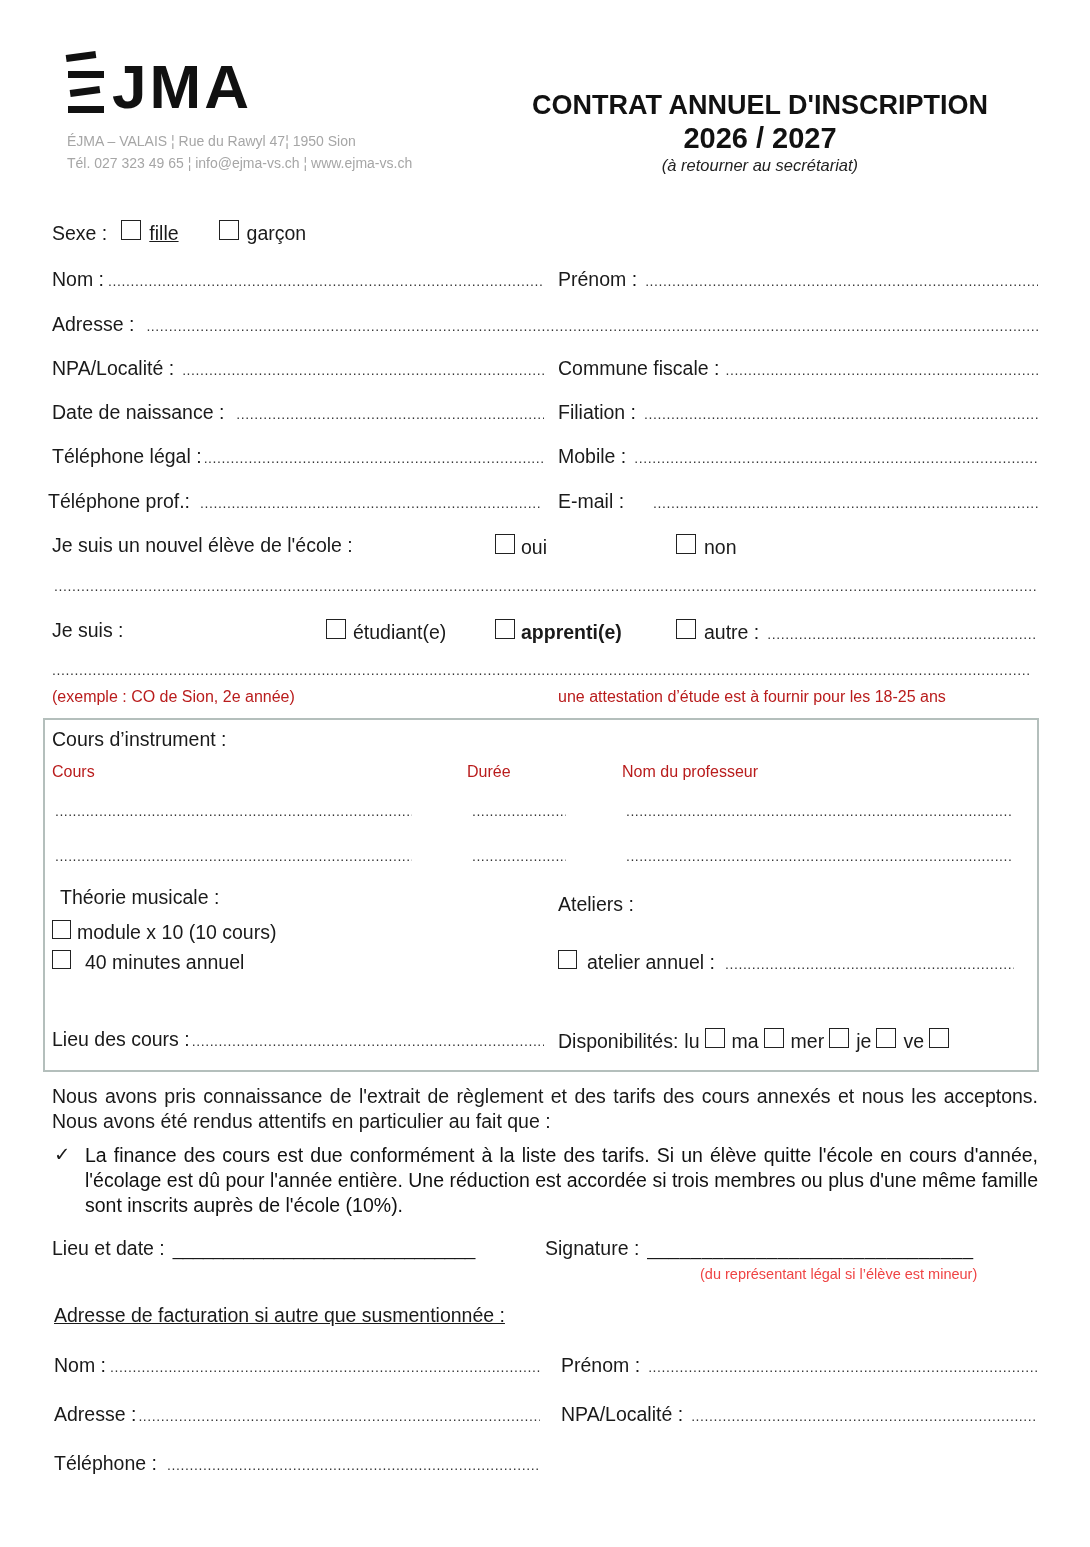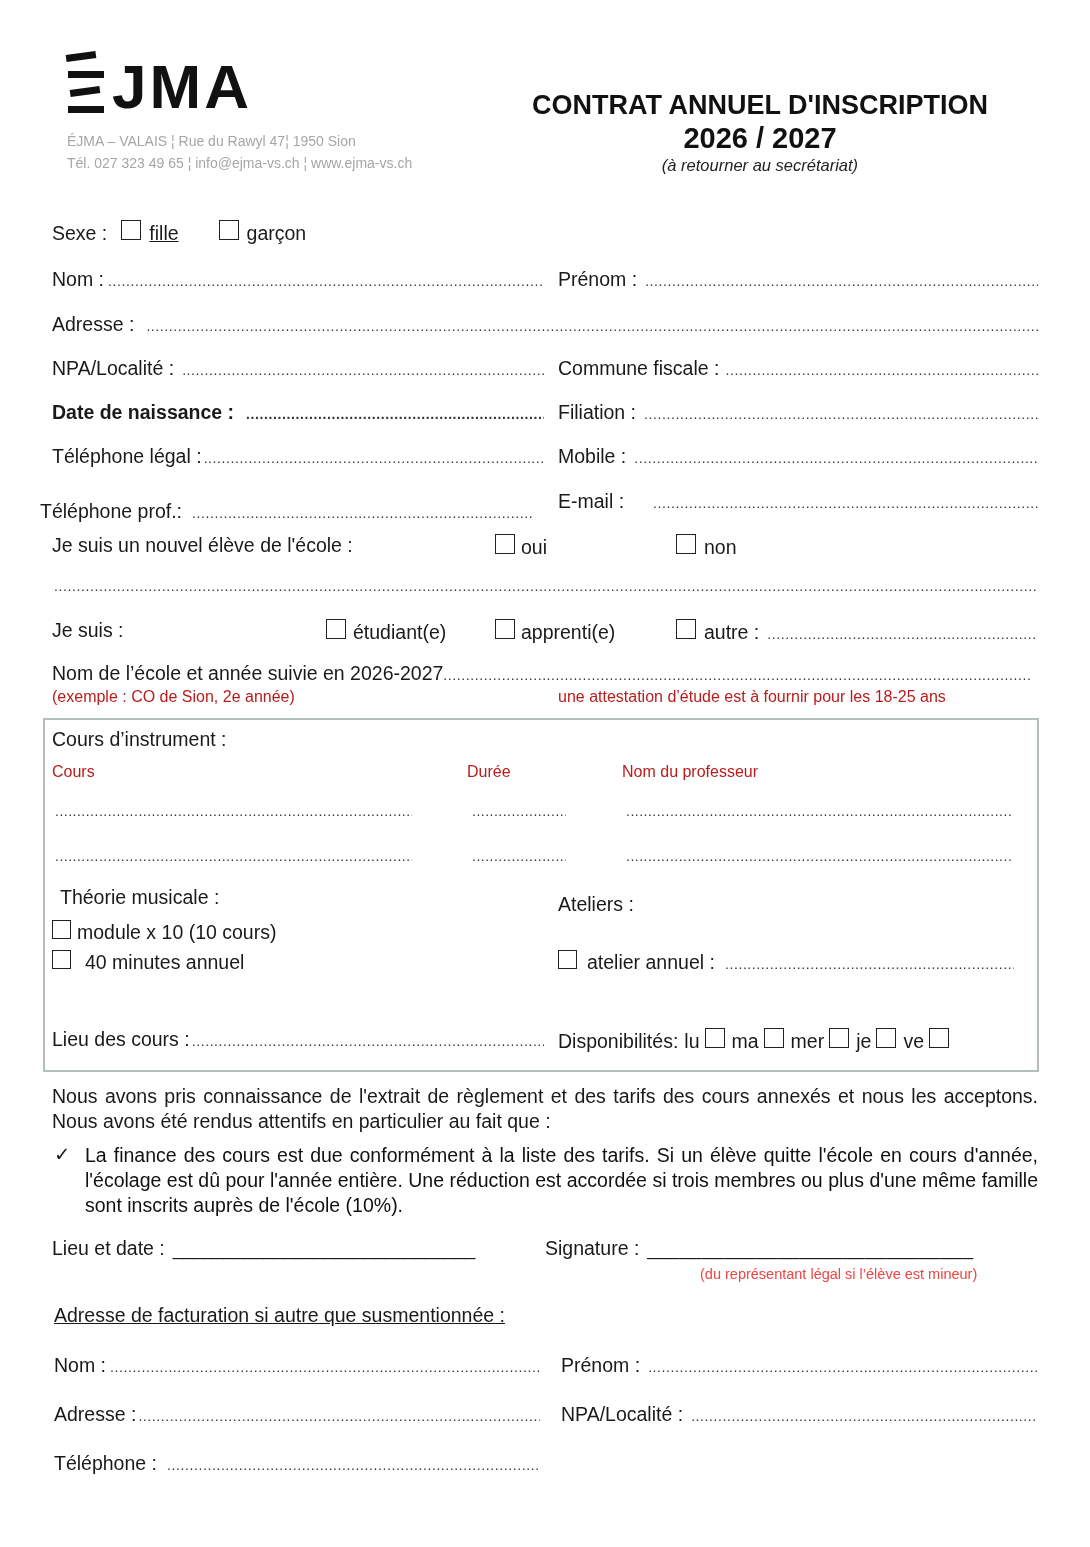--- a/index.html
+++ b/index.html
@@ -66,39 +66,39 @@
 
 <div class="row" style="left:52px;top:357px;width:492px;">
   <span>NPA/Localité :</span>
     <span class="fill" style="margin-left:8px;">........................................................................................................................................................................................................................................................</span>
 </div>
 <div class="row" style="left:558px;top:357px;width:480px;">
   <span>Commune fiscale :</span>
     <span class="fill" style="margin-left:6px;">........................................................................................................................................................................................................................................................</span>
 </div>
 
-<div class="row" style="left:52px;top:401px;width:492px;font-weight:bold;">
+<div class="row" style="left:52px;top:401px;width:492px;">
   <span>Date de naissance :</span>
     <span class="fill" style="margin-left:12px;">........................................................................................................................................................................................................................................................</span>
 </div>
 <div class="row" style="left:558px;top:401px;width:480px;">
   <span>Filiation :</span>
     <span class="fill" style="margin-left:8px;">........................................................................................................................................................................................................................................................</span>
 </div>
 
 <div class="row" style="left:52px;top:445px;width:492px;">
   <span>Téléphone légal :</span>
     <span class="fill" style="margin-left:2px;">........................................................................................................................................................................................................................................................</span>
 </div>
 <div class="row" style="left:558px;top:445px;width:480px;">
   <span>Mobile :</span>
     <span class="fill" style="margin-left:8px;">........................................................................................................................................................................................................................................................</span>
 </div>
 
-<div class="row" style="left:40px;top:490px;width:492px;margin-top:10px;">
+<div class="row" style="left:48px;top:490px;width:492px;">
   <span>Téléphone prof.:</span>
     <span class="fill" style="margin-left:10px;">........................................................................................................................................................................................................................................................</span>
 </div>
 <div class="row" style="left:558px;top:490px;width:480px;gap:21px;">
   <span>E-mail :</span>
     <span class="fill" style="margin-left:8px;">........................................................................................................................................................................................................................................................</span>
 </div>
 
 <div class="abs lbl" style="left:52px;top:534px;">Je suis un nouvel élève de l'école :</div>
 <div class="row" style="left:495px;top:534px;">
@@ -114,30 +114,29 @@
     <span class="fill" style="margin-left:2px;">........................................................................................................................................................................................................................................................</span>
 </div>
 
 <div class="abs lbl" style="left:52px;top:619px;">Je suis :</div>
 <div class="row" style="left:326px;top:619px;">
   <span class="cb"></span>
   <span style="margin-left:7px;">étudiant(e)</span>
 </div>
 <div class="row" style="left:495px;top:619px;">
   <span class="cb"></span>
-  <span style="margin-left:6px;">apprenti(e)</span>
+  <span style="margin-left:6px;font-weight:bold;">apprenti(e)</span>
 </div>
 <div class="row" style="left:676px;top:619px;width:362px;">
   <span class="cb"></span>
   <span style="margin-left:8px;">autre :</span>
   <span class="fill" style="margin-left:8px;">........................................................................................................................................................................................................................................................</span>
 </div>
 
 <div class="row" style="left:52px;top:662px;width:980px;">
-  <span>Nom de l’école et année suivie en 2026-2027</span>
     <span class="fill" style="margin-left:0;">........................................................................................................................................................................................................................................................</span>
 </div>
 <div class="abs small" style="left:52px;top:688px;">(exemple : CO de Sion, 2e année)</div>
 <div class="abs small" style="left:558px;top:688px;">une attestation d’étude est à fournir pour les 18-25 ans</div>
 
 <div class="box"></div>
 <div class="abs lbl" style="left:52px;top:728px;">Cours d’instrument :</div>
 <div class="abs small" style="left:52px;top:763px;">Cours</div>
 <div class="abs small" style="left:467px;top:763px;">Durée</div>
 <div class="abs small" style="left:622px;top:763px;">Nom du professeur</div>

